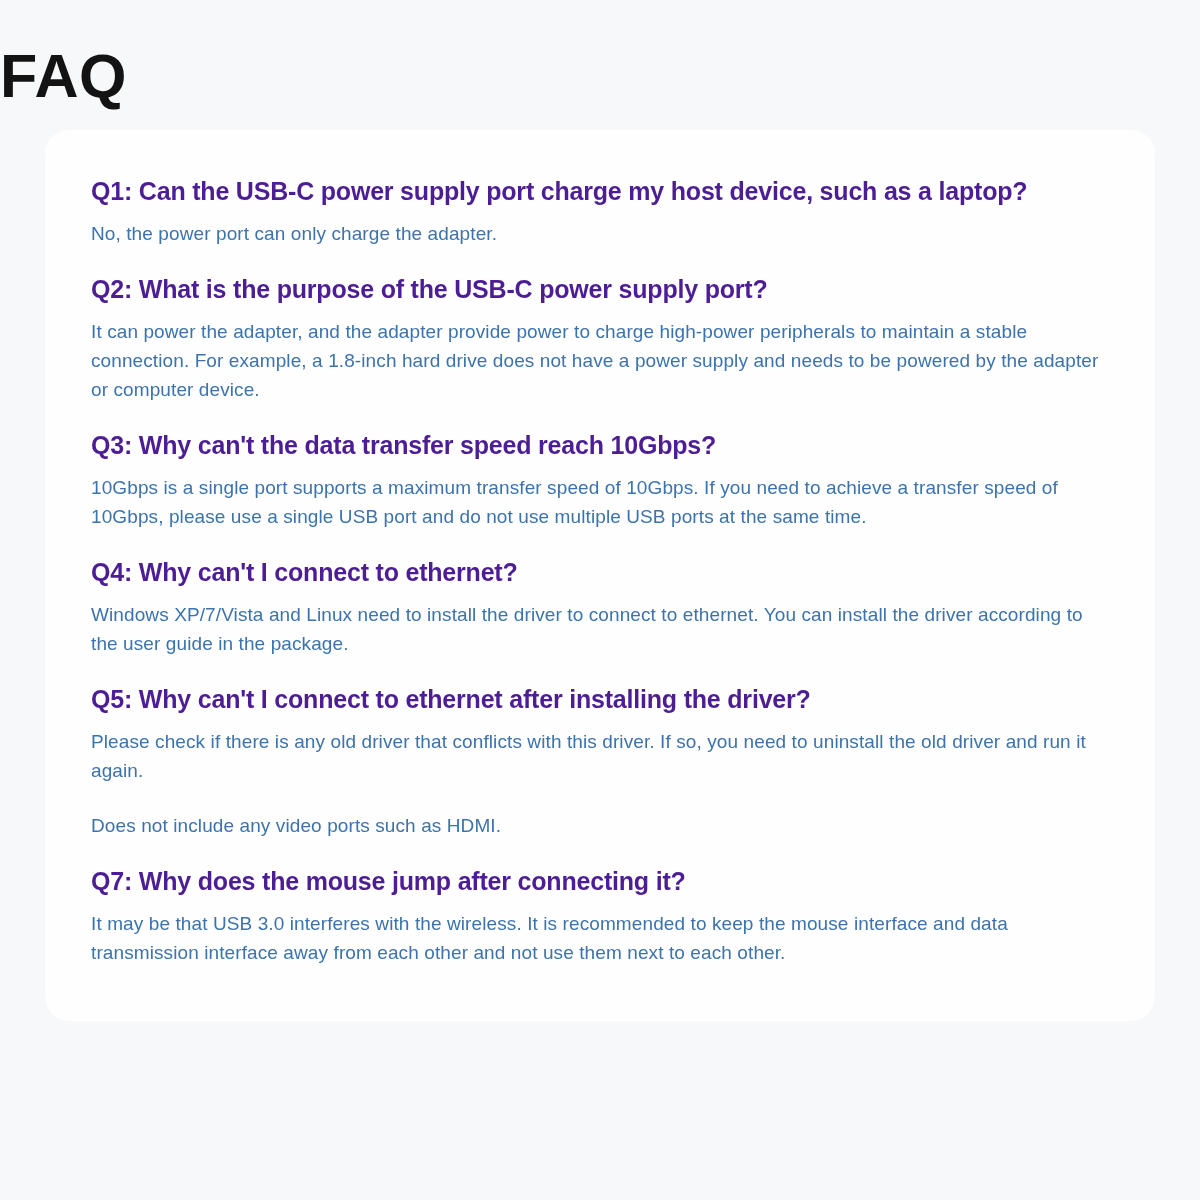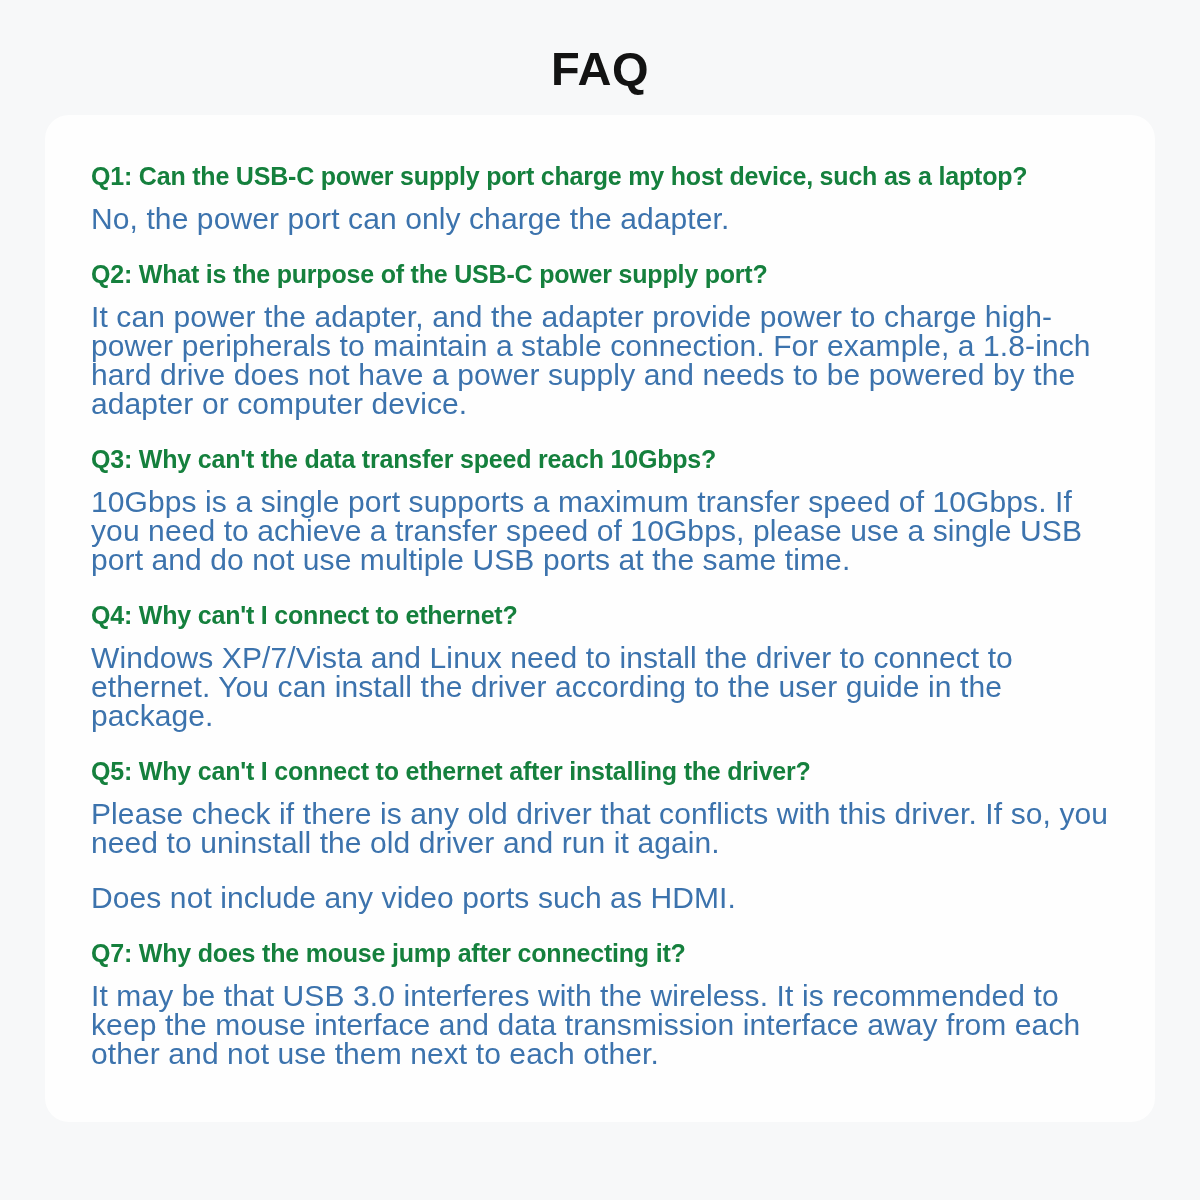--- a/index.html
+++ b/index.html
@@ -10,22 +10,21 @@
   body {
     width: 1200px;
     height: 1200px;
     background: #f7f8f9;
     font-family: "Liberation Sans", sans-serif;
     overflow: hidden;
   }
   .page-title {
     margin: 0;
     padding-top: 44px;
-    text-align: center;
-    font-size: 47px;
+    font-size: 61px;
     line-height: 1.05;
     font-weight: bold;
     letter-spacing: 0.5px;
     color: #131313;
   }
   .faq-card {
     width: 1110px;
     margin: 22px auto 0 auto;
     background: #fefefe;
     border-radius: 24px;
@@ -36,25 +35,25 @@
   }
   .qa-item:last-child {
     margin-bottom: 16px;
   }
   .question {
     margin: 0 0 12px 0;
     font-size: 25px;
     line-height: 31px;
     font-weight: bold;
     letter-spacing: -0.2px;
-    color: #15803d;
+    color: #4c1d95;
   }
   .answer {
     margin: 0;
-    font-size: 30px;
+    font-size: 19px;
     line-height: 29px;
     letter-spacing: 0.1px;
     color: #3c73ad;
     white-space: pre-line;
   }
   .answer + .answer {
     margin-top: 10px;
   }
 </style>
 </head>

